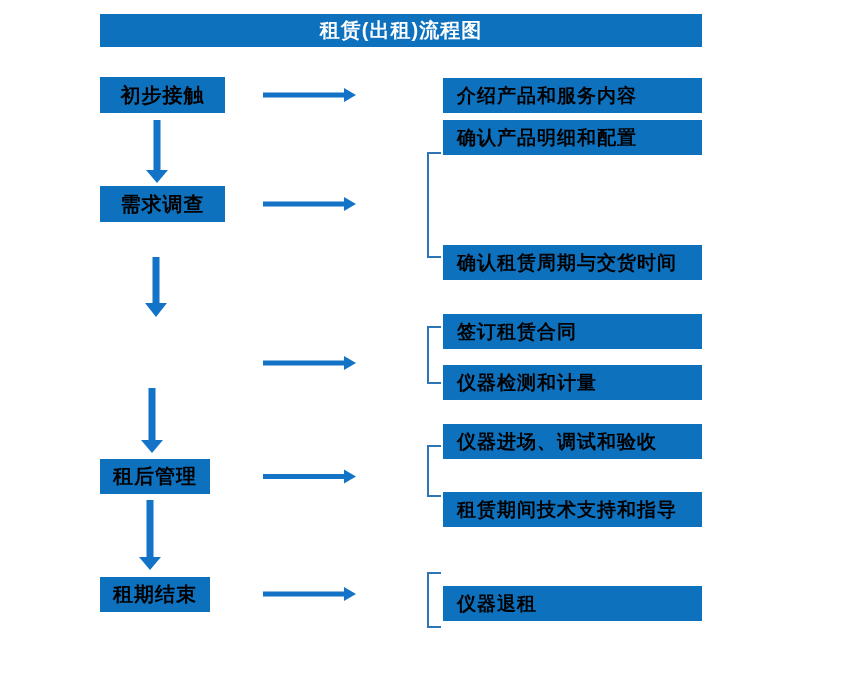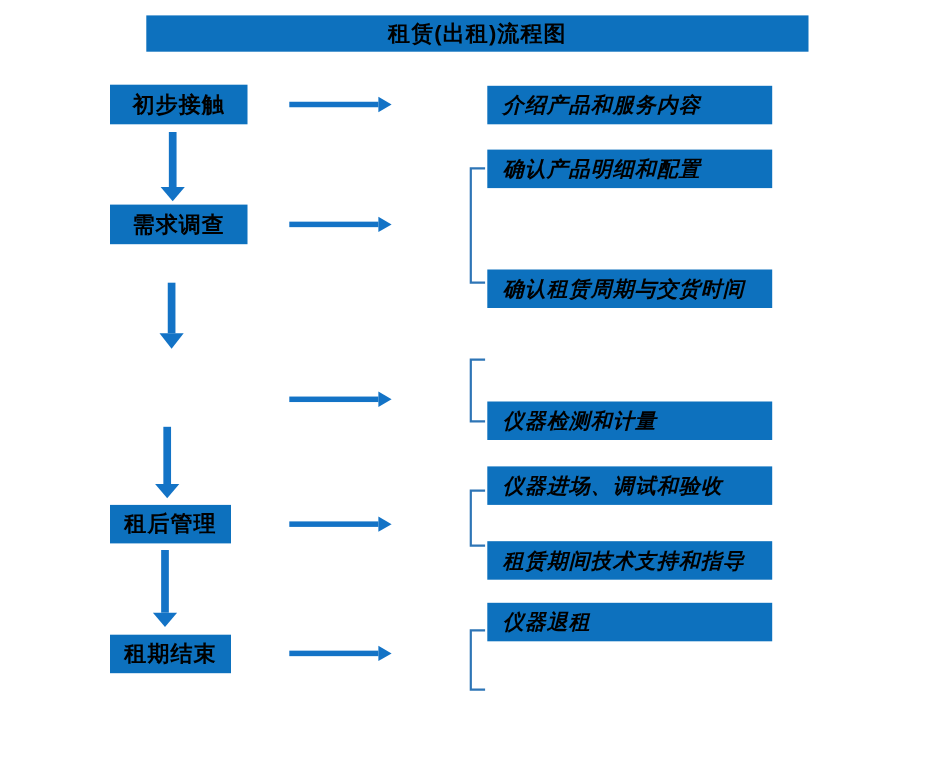--- a/index.html
+++ b/index.html
@@ -8,26 +8,25 @@
     width: 844px;
     height: 688px;
     background: #ffffff;
     font-family: "Liberation Sans", sans-serif;
     overflow: hidden;
   }
   .titlebar {
     position: absolute;
     left: 100px; top: 14px; width: 602px; height: 33px;
     background: #0D71BE;
-    color: #000000;
+    color: #ffffff;
     font-weight: bold;
     font-size: 20px;
     display: flex; align-items: center; justify-content: center;
     letter-spacing: 1px;
-    margin-left: 33px;
   }
   .box {
     position: absolute;
     background: #0D71BE;
     color: #000000;
     font-weight: bold;
     display: flex; align-items: center;
     box-sizing: border-box;
   }
   .step {
@@ -35,21 +34,20 @@
     justify-content: center;
     font-size: 20px;
     letter-spacing: 1px;
   }
   .detail {
     left: 443px; width: 259px; height: 35px;
     justify-content: flex-start;
     padding-left: 14px;
     font-size: 19px;
     letter-spacing: 1px;
-    font-style: italic;
   }
   svg.connectors {
     position: absolute;
     left: 0; top: 0;
     pointer-events: none;
   }
   .arrow { fill: #1373C6; }
   .bracket { fill: none; stroke: #2E75B6; stroke-width: 2; }
 </style>
 </head>
@@ -105,23 +103,24 @@
 
   <div class="titlebar">租赁(出租)流程图</div>
 
   <div class="box step" style="top:77px;width:125px;height:36px">初步接触</div>
   <div class="box step" style="top:186px;width:125px;height:36px">需求调查</div>
   <div class="box step" style="top:459px;width:110px;height:35px">租后管理</div>
   <div class="box step" style="top:577px;width:110px;height:35px">租期结束</div>
 
   <div class="box detail" style="top:78px">介绍产品和服务内容</div>
 
-  <div class="box detail" style="top:136px">确认产品明细和配置</div>
+  <div class="box detail" style="top:120px">确认产品明细和配置</div>
   <div class="box detail" style="top:245px">确认租赁周期与交货时间</div>
 
+  <div class="box detail" style="top:314px">签订租赁合同</div>
   <div class="box detail" style="top:365px">仪器检测和计量</div>
 
   <div class="box detail" style="top:424px">仪器进场、调试和验收</div>
   <div class="box detail" style="top:492px">租赁期间技术支持和指导</div>
 
-  <div class="box detail" style="top:548px">仪器退租</div>
+  <div class="box detail" style="top:586px">仪器退租</div>
 
 </div>
 
 </body></html>

